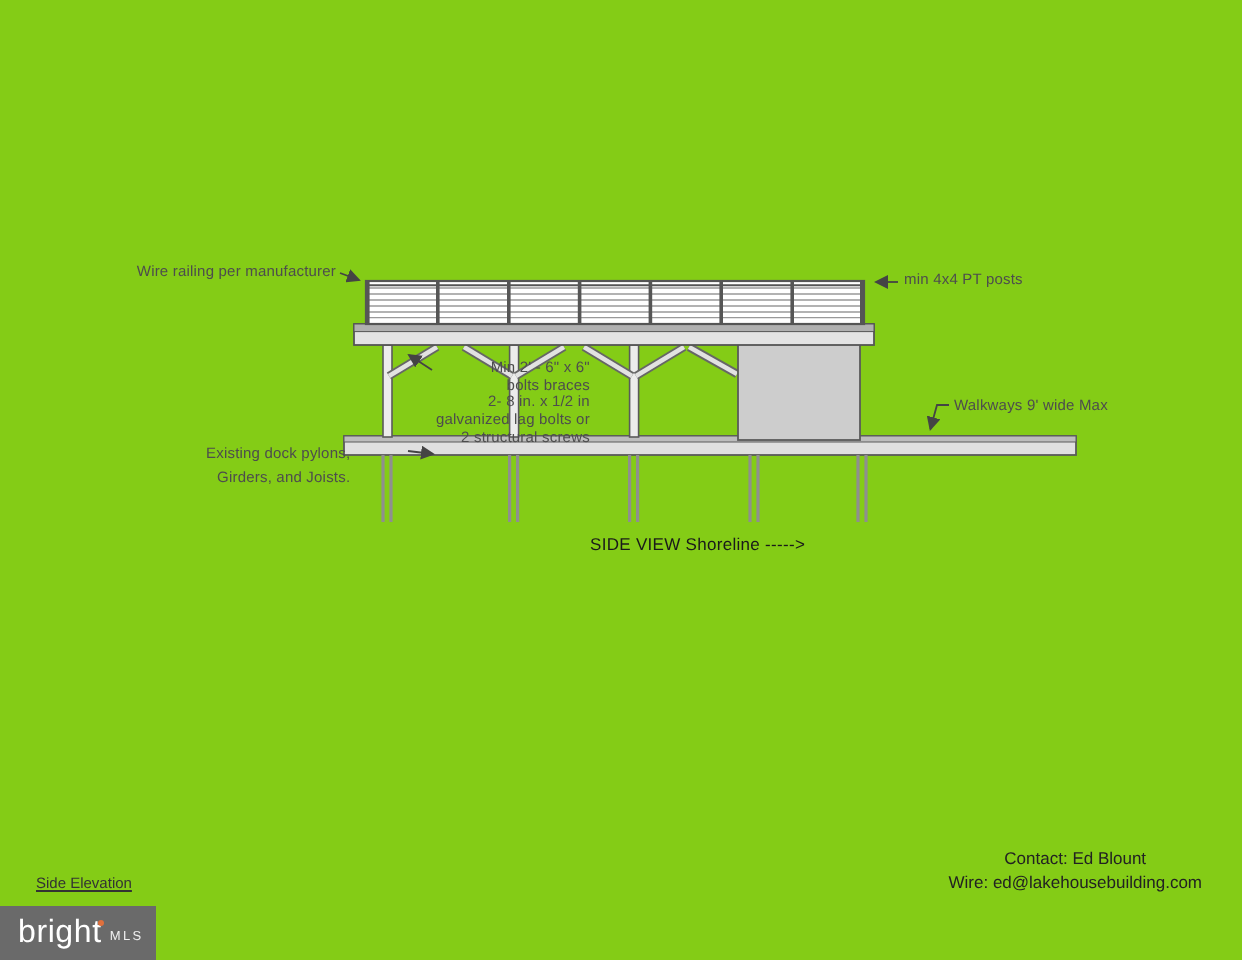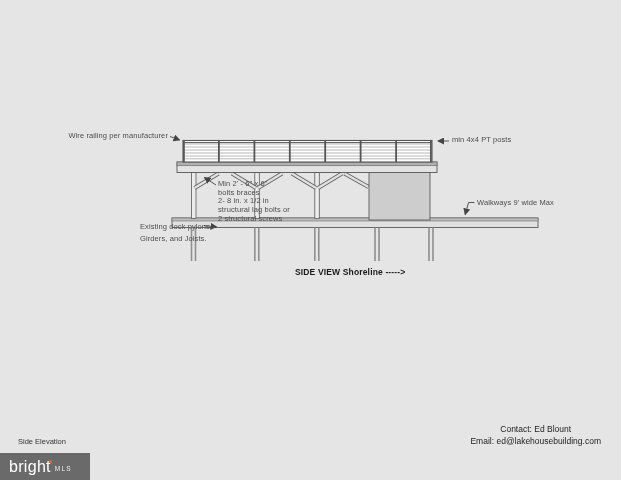--- a/index.html
+++ b/index.html
@@ -1,40 +1,40 @@
 <!DOCTYPE html>
 <html><head>
 <meta charset="utf-8">
 <style>
   html,body{margin:0;padding:0;background:#fff;}
   .page{
-    position:relative;width:621px;height:480px;background:#e5e5e5;overflow:hidden;
+    position:relative;width:621px;height:480px;background:#84cc16;overflow:hidden;
     font-family:"Liberation Sans",sans-serif;
   }
   .drawing{position:absolute;left:0;top:0;}
   .lbl{
     position:absolute;font-size:7.5px;line-height:8.8px;color:#4d4d4d;
-    white-space:nowrap;letter-spacing:.1px;
+    white-space:nowrap;letter-spacing:.1px;text-align:right;
   }
   .lbl-wire{left:64px;top:132px;width:104px;text-align:right;}
   .lbl-ptposts{left:452px;top:136px;}
   .lbl-braces{left:218px;top:180px;line-height:8.7px;}
-  .lbl-dock{left:103px;top:221px;line-height:12px;margin-left:37px;}
+  .lbl-dock{left:103px;top:221px;line-height:12px;}
   .lbl-walkways{left:477px;top:199px;}
   .caption{
-    position:absolute;left:295px;top:267px;font-size:8.5px;font-weight:bold;
+    position:absolute;left:295px;top:267px;font-size:8.5px;font-weight:normal;
     color:#1a1a1a;white-space:nowrap;letter-spacing:.15px;
   }
-  .view-label{position:absolute;left:18px;top:437px;font-size:7.5px;color:#333;}
+  .view-label{position:absolute;left:18px;top:437px;font-size:7.5px;color:#333;text-decoration:underline;}
   .contact{
     position:absolute;right:20px;top:424px;text-align:center;font-size:8.5px;
     line-height:11.5px;color:#222;
   }
   .logo{
-    position:absolute;left:0;top:453px;width:90px;height:27px;background:#6a6a6a;
+    position:absolute;left:0;top:453px;width:78px;height:27px;background:#6a6a6a;
     display:flex;align-items:center;padding-left:9px;box-sizing:border-box;
   }
   .logo-brand{color:#fff;font-size:16px;font-weight:500;letter-spacing:.3px;line-height:1;}
   .logo-accent{
     display:inline-block;width:3px;height:3px;background:#e0703c;border-radius:50%;
     margin:0 0 11px -2px;
   }
   .logo-suffix{color:#efefef;font-size:6.5px;letter-spacing:1.2px;margin-left:3px;
     align-self:center;margin-top:4px;}
 </style>
@@ -133,21 +133,21 @@
   </svg>
 
   <div class="lbl lbl-wire">Wire railing per manufacturer</div>
 
   <div class="lbl lbl-ptposts">min 4x4 PT posts</div>
 
   <div class="lbl lbl-braces">
     <div>Min 2' - 6" x 6"</div>
     <div>bolts braces</div>
     <div>2- 8 in. x 1/2 in</div>
-    <div>structural lag bolts or</div>
+    <div>galvanized lag bolts or</div>
     <div>2 structural screws</div>
   </div>
 
   <div class="lbl lbl-dock">
     <div>Existing dock pylons,</div>
     <div>Girders, and Joists.</div>
   </div>
 
   <div class="lbl lbl-walkways">Walkways 9' wide Max</div>
 
@@ -156,16 +156,16 @@
   <div class="view-label">Side Elevation</div>
 
   <div class="logo">
     <span class="logo-brand">bright</span>
     <span class="logo-accent"></span>
     <span class="logo-suffix">MLS</span>
   </div>
 
   <div class="contact">
     <div>Contact: Ed Blount</div>
-    <div>Email: ed@lakehousebuilding.com</div>
+    <div>Wire: ed@lakehousebuilding.com</div>
   </div>
 
 </div>
 
 </body></html>

